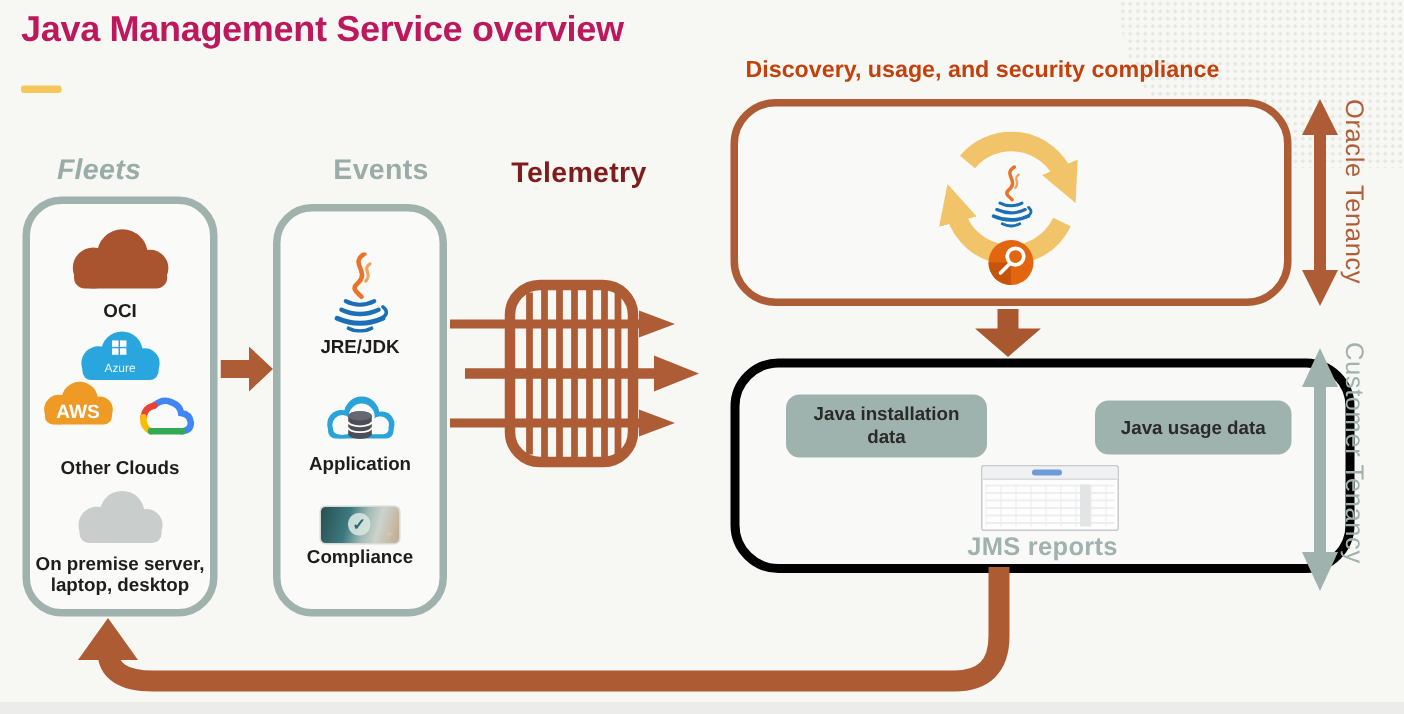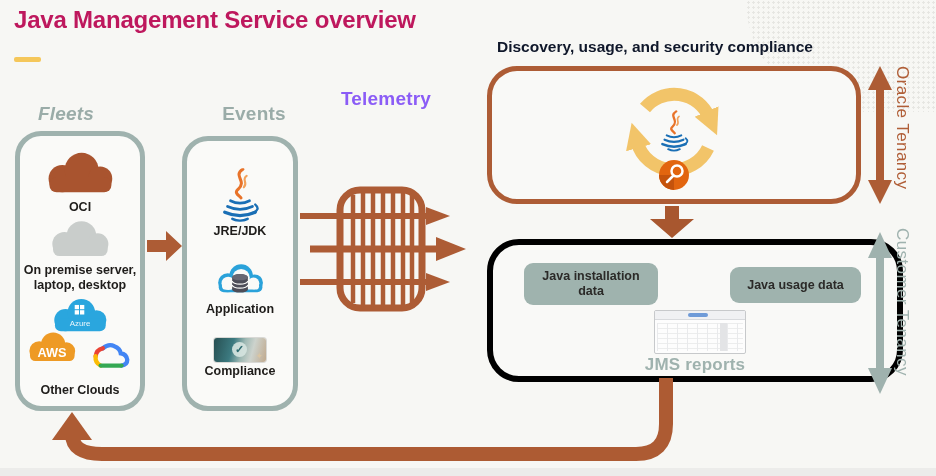--- a/index.html
+++ b/index.html
@@ -18,21 +18,21 @@
   }
   .bottom-strip{position:absolute;left:0;bottom:0;width:936px;height:8px;background:#ececea;}
   .page-title{
     position:absolute;left:14px;top:6px;font-size:24px;font-weight:bold;
     color:#be185d;letter-spacing:-0.2px;
   }
   .title-dash{position:absolute;left:14px;top:57px;width:27px;height:5px;background:#f5c75a;border-radius:2px;}
   .col-header{position:absolute;font-size:19px;font-weight:bold;color:#9aaca8;text-align:center;letter-spacing:.2px;}
   .col-header.fleets{left:1px;top:103px;width:130px;font-style:italic;}
   .col-header.events{left:196px;top:103px;width:116px;}
-  .col-header.telemetry{left:316px;top:88px;width:140px;color:#8b5cf6;}
+  .col-header.telemetry{left:316px;top:105px;width:140px;color:#7f1d1d;}
   .sage-box{
     position:absolute;box-sizing:border-box;border:5px solid #9fb2ae;border-radius:26px;
     background:#fafaf8;
   }
   .fleets-box{left:15px;top:131px;width:130px;height:280px;display:flex;flex-direction:column;align-items:center;justify-content:space-between;padding:12px 2px 8px;}
   .events-box{left:182px;top:136px;width:116px;height:275px;display:flex;flex-direction:column;align-items:center;justify-content:space-evenly;padding:6px 0;}
   .item{display:flex;flex-direction:column;align-items:center;}
   .item-label{font-size:12.5px;font-weight:bold;color:#1f1d1b;text-align:center;line-height:1.18;margin-top:2px;}
   .clouds-cluster{position:relative;width:118px;height:86px;}
   .azure-cloud{position:absolute;left:26px;top:0;}
@@ -44,21 +44,21 @@
     box-shadow:0 0 0 1px #d8d8d5;
   }
   .compliance-check{
     position:absolute;left:18px;top:4px;width:15px;height:15px;border-radius:50%;
     background:rgba(214,228,224,.9);color:#2e6b70;font-size:11px;font-weight:bold;
     display:flex;align-items:center;justify-content:center;
   }
   .compliance-star{position:absolute;right:3px;bottom:1px;color:#d9c5a3;font-size:9px;}
   .discovery-title{
     position:absolute;left:487px;top:38px;width:374px;padding-left:10px;box-sizing:border-box;
-    font-size:15.5px;font-weight:bold;color:#0f172a;
+    font-size:15.5px;font-weight:bold;color:#c2410c;
   }
   .discovery-box{
     position:absolute;left:487px;top:66px;width:374px;height:138px;box-sizing:border-box;
     border:5px solid #ad5c35;border-radius:30px;background:#f9f9f7;
     display:flex;align-items:center;justify-content:center;
   }
   .customer-box{
     position:absolute;left:487px;top:239px;width:416px;height:143px;box-sizing:border-box;
     border:6px solid #000000;border-radius:32px;background:#f9f9f7;
   }
@@ -130,29 +130,20 @@
   <div class="col-header telemetry">Telemetry</div>
 
   <div class="sage-box fleets-box">
     <div class="item">
       <svg width="84" height="50" viewBox="0 0 100 62" fill="#a9542f">
           <use href="#cloudshape"></use>
         </svg>
       <div class="item-label">OCI</div>
     </div>
     <div class="item">
-      <svg width="74" height="44" viewBox="0 0 100 62" fill="#c9cdcb">
-          <use href="#cloudshape"></use>
-        </svg>
-      <div class="item-label">
-        <span style="display:block">On premise server,</span>
-        <span style="display:block">laptop, desktop</span>
-      </div>
-    </div>
-    <div class="item">
       <div class="clouds-cluster">
         <svg class="azure-cloud" width="66" height="41" viewBox="0 0 100 62">
           <use href="#cloudshape" fill="#2aa6de"></use>
           <g fill="#ffffff">
             <rect x="42" y="15" width="6.5" height="6.5"></rect>
               <rect x="50" y="15" width="6.5" height="6.5"></rect>
             <rect x="42" y="23" width="6.5" height="6.5"></rect>
               <rect x="50" y="23" width="6.5" height="6.5"></rect>
           </g>
           <text x="50" y="47" text-anchor="middle" font-size="12" fill="#eaf6fc">Azure</text>
@@ -164,20 +155,29 @@
         <svg class="gcp-cloud" width="46" height="33" viewBox="0 0 64 44">
           <g fill="none" stroke-width="6" stroke-linecap="round">
             <path d="M22 12 Q30 5 38 9 Q46 12 47 19 Q55 20 56 28 Q56 35 48 36" stroke="#4285F4"></path>
             <path d="M22 12 Q13 14 12 23" stroke="#EA4335"></path>
             <path d="M12 23 Q11 32 19 36" stroke="#FBBC05"></path>
             <path d="M19 36 L48 36" stroke="#34A853"></path>
           </g>
         </svg>
       </div>
       <div class="item-label">Other Clouds</div>
+    </div>
+    <div class="item">
+      <svg width="74" height="44" viewBox="0 0 100 62" fill="#c9cdcb">
+          <use href="#cloudshape"></use>
+        </svg>
+      <div class="item-label">
+        <span style="display:block">On premise server,</span>
+        <span style="display:block">laptop, desktop</span>
+      </div>
     </div>
   </div>
 
   <svg class="abs" style="left:147px;top:231px" width="35" height="30">
     <polygon points="0,9 19,9 19,0 35,15 19,30 19,21 0,21" fill="#ad5c35"></polygon>
   </svg>
 
   <div class="sage-box events-box">
     <div class="item">
       <svg width="42" height="54" viewBox="0 0 44 56">

